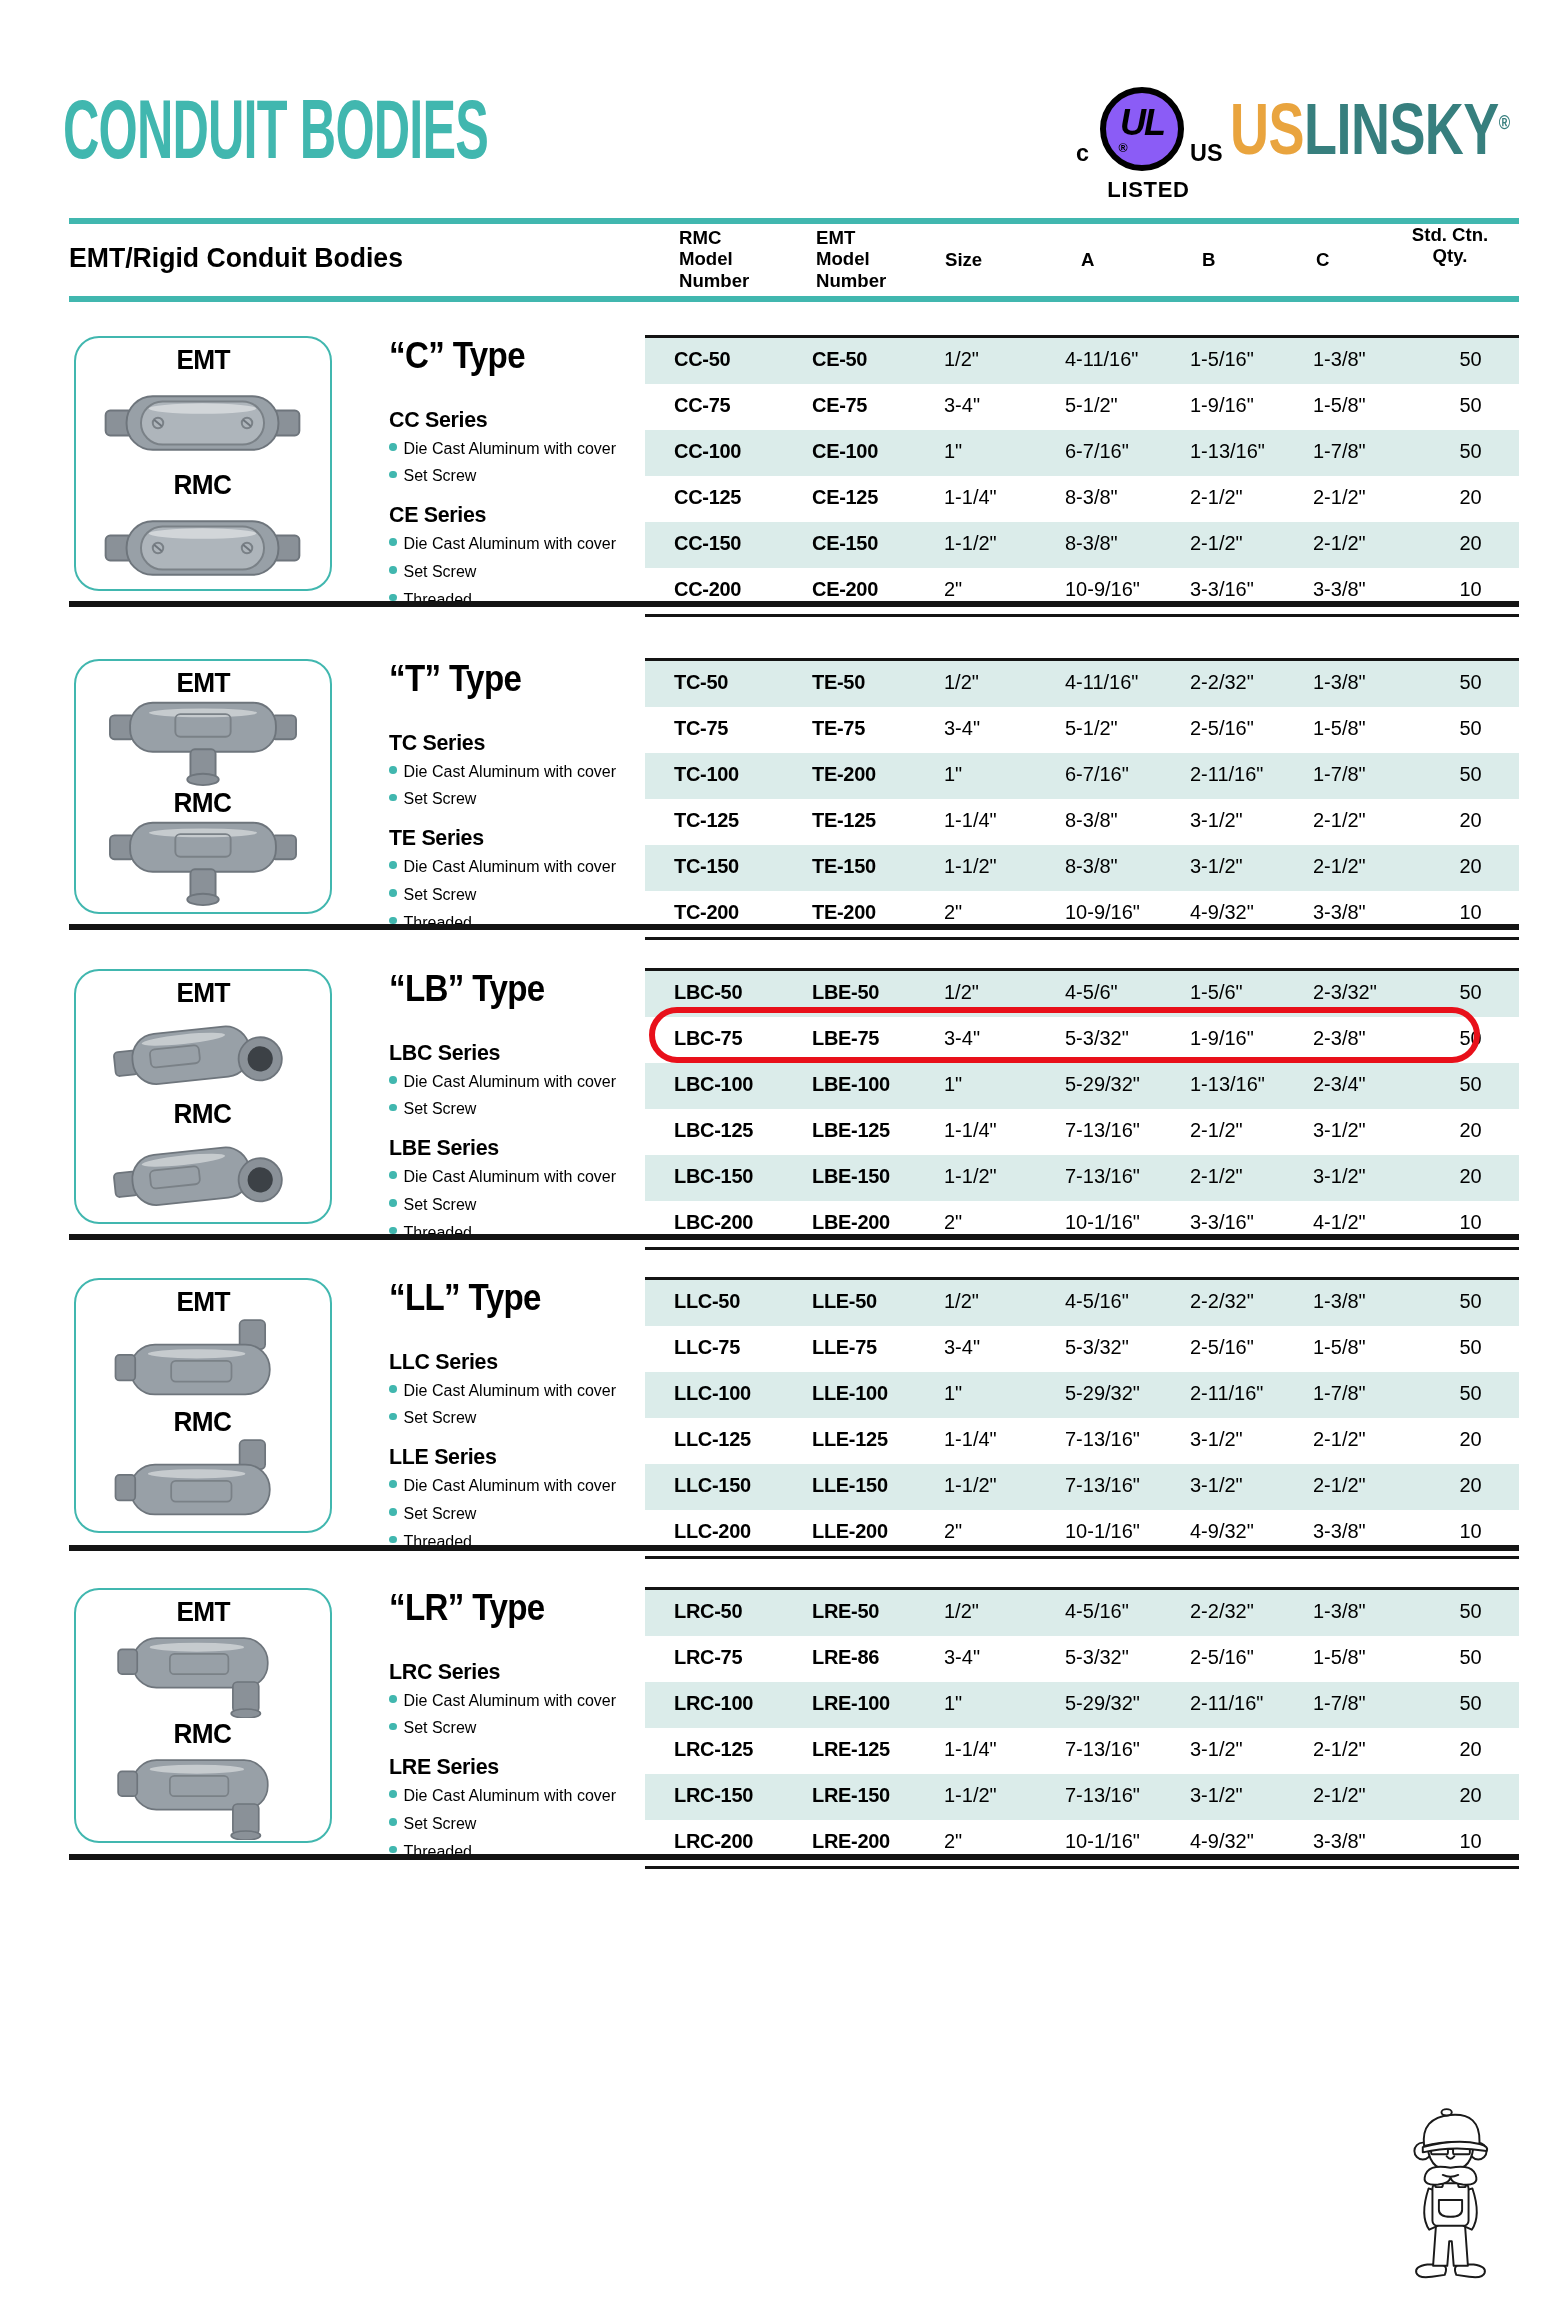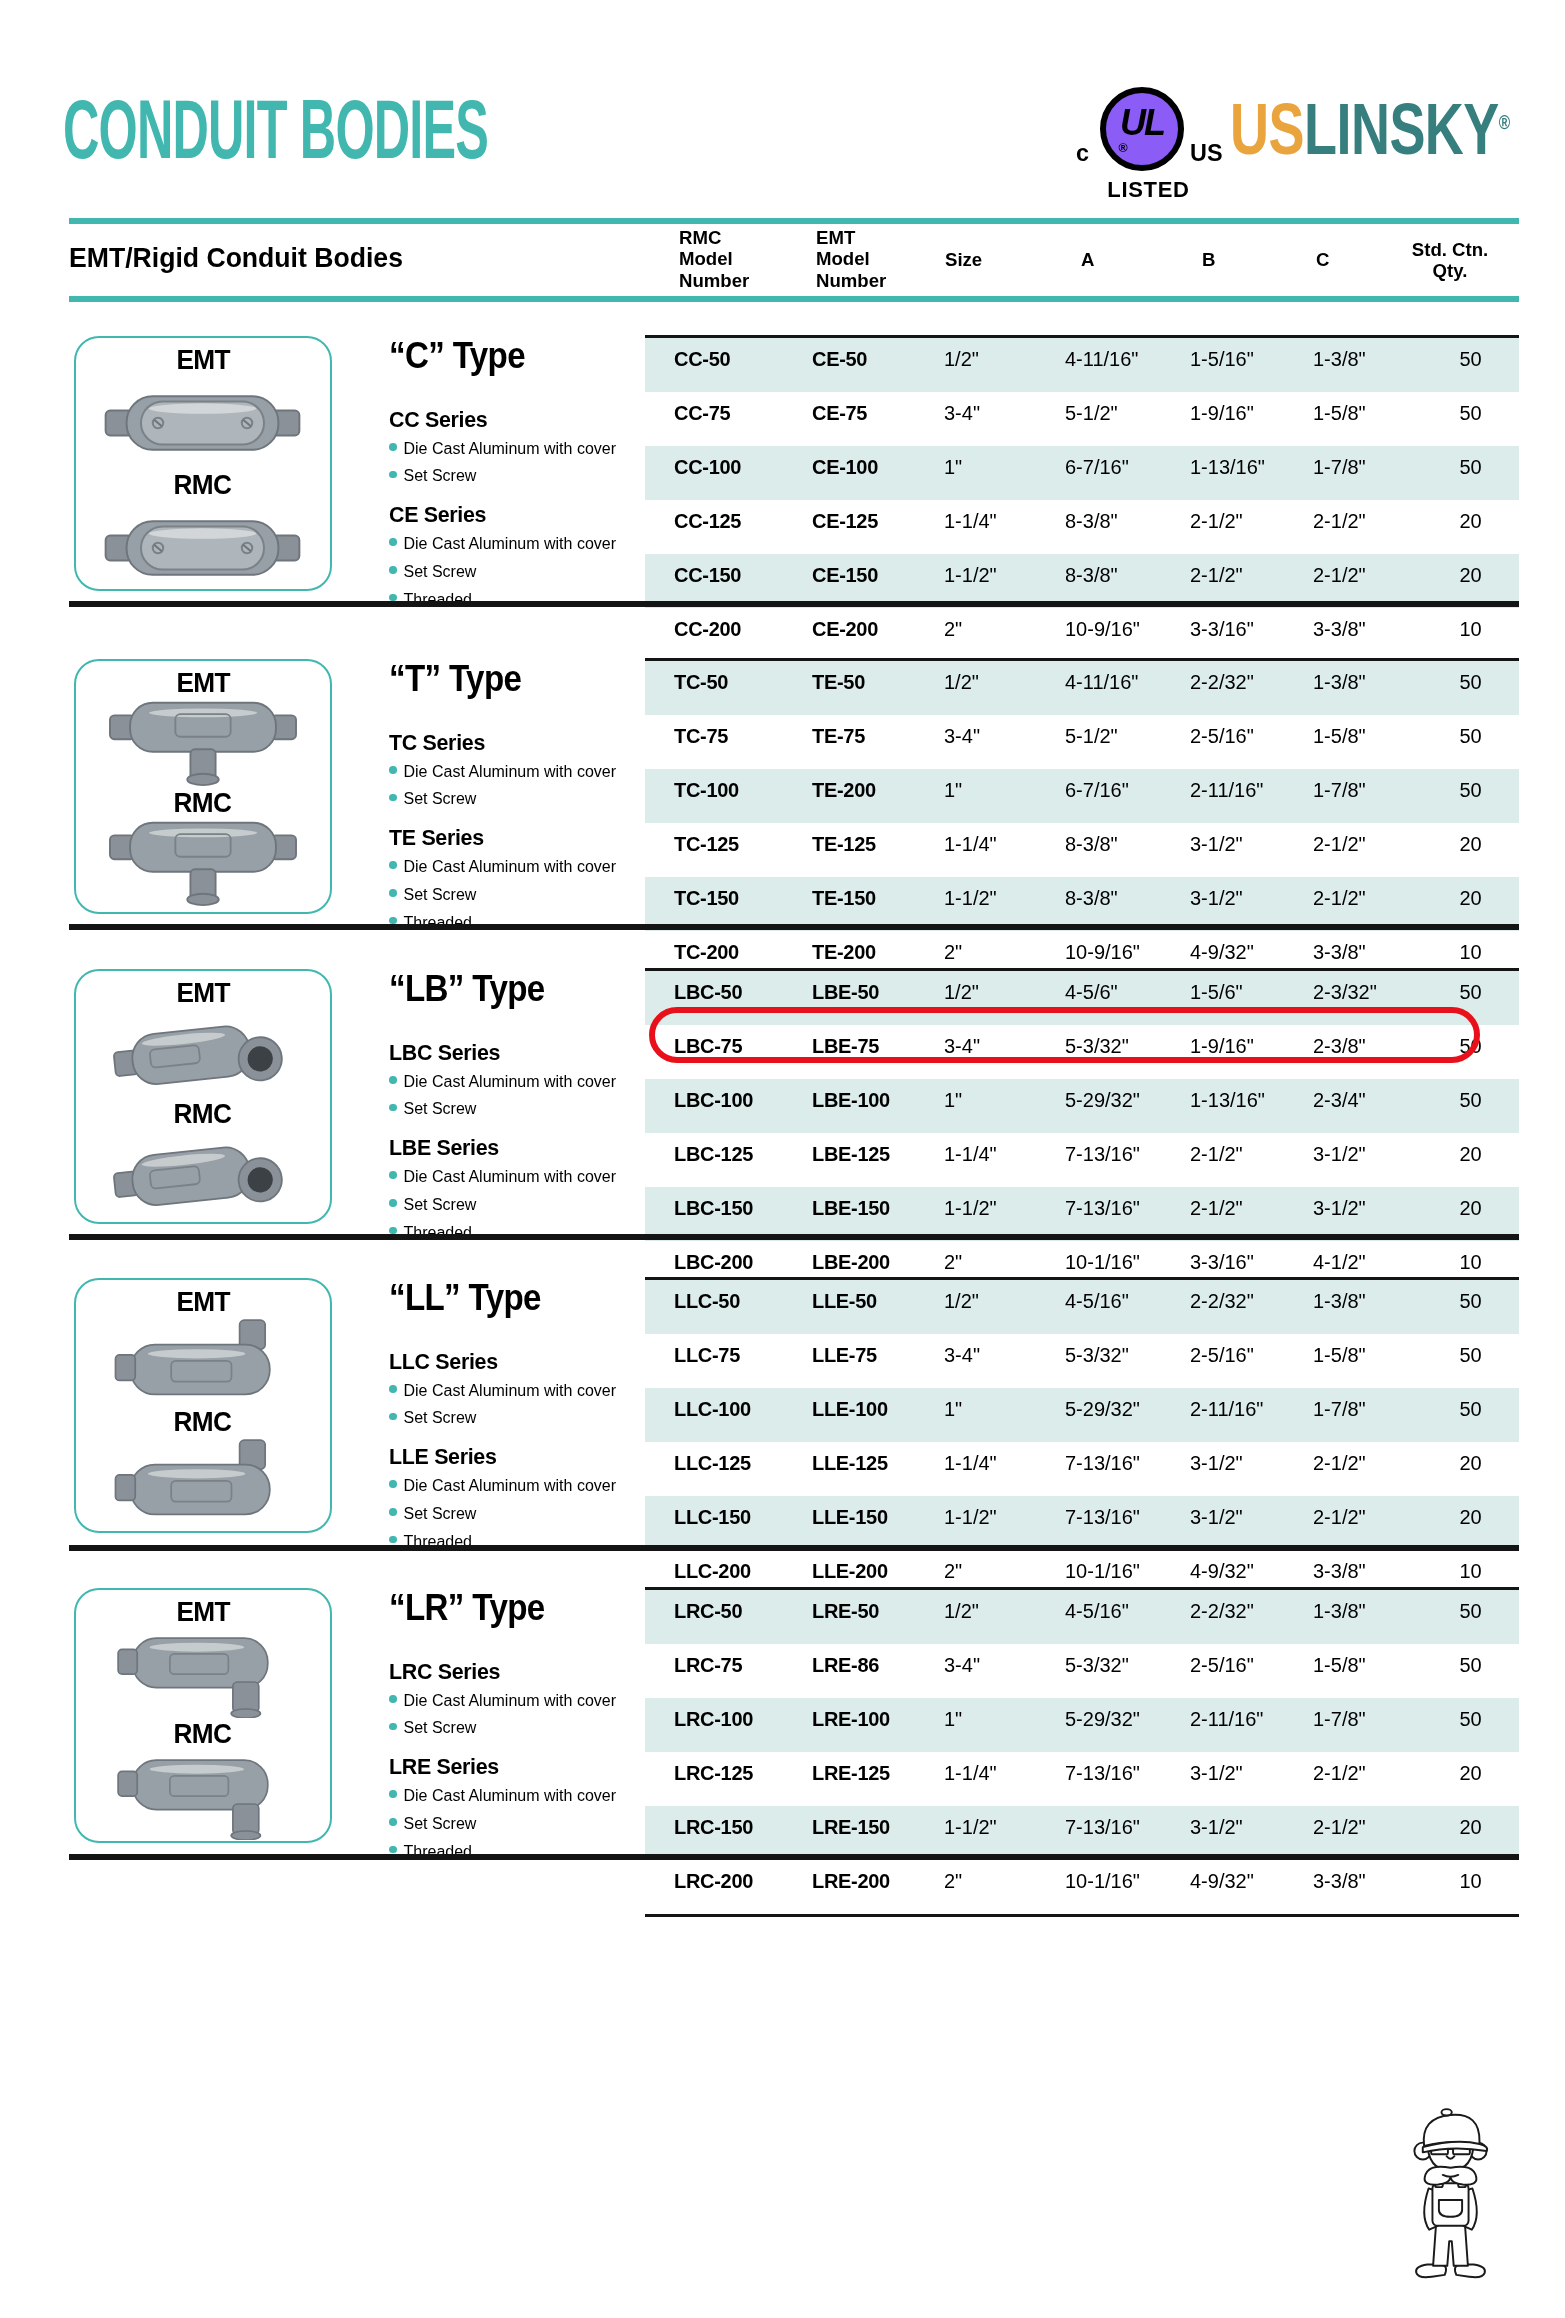--- a/index.html
+++ b/index.html
@@ -43,21 +43,21 @@
   .rule-bottom{top:296px;}
   .band-title{position:absolute;left:69px;top:242px;font-size:28px;font-weight:800;
     transform:scaleX(.95);transform-origin:left top;white-space:nowrap;}
   .col-head{position:absolute;font-size:18.6px;font-weight:700;line-height:21.4px;white-space:nowrap;}
   .ch0{left:679px;top:227px;}
   .ch1{left:816px;top:227px;}
   .ch2{left:945px;top:249px;}
   .ch3{left:1081px;top:249px;}
   .ch4{left:1202px;top:249px;}
   .ch5{left:1316px;top:249px;}
-  .ch6{left:1402px;top:239px;width:96px;text-align:center;}
+  .ch6{left:1402px;top:224px;width:96px;text-align:center;}
 
   
   .section{position:absolute;left:69px;width:1450px;height:270px;}
   .s0{top:335px;} .s1{top:658px;} .s2{top:968px;} .s3{top:1277px;} .s4{top:1587px;}
 
   .img-box{position:absolute;left:4.8px;top:1.4px;width:254px;height:240px;
     border:2.1px solid var(--accent);border-radius:25px;background:#fff;
     display:flex;flex-direction:column;align-items:center;justify-content:space-between;
     padding:5.5px 0;box-sizing:content-box;}
   .img-label{font-size:27.6px;font-weight:800;letter-spacing:-0.7px;transform:scaleX(.95);}
@@ -70,21 +70,21 @@
   .series-wrap{margin-top:31px;}
   .series-block{margin-top:18px;}
   .series-block:first-child{margin-top:0;}
   .series-name{margin:0 0 6.9px 0;font-size:21.4px;font-weight:800;letter-spacing:-0.3px;}
   .feature-list{list-style:none;margin:0;padding:0;}
   .feature-list li{display:flex;align-items:center;font-size:16px;margin-bottom:9.6px;line-height:18px;}
   .dot{flex:0 0 auto;width:7.6px;height:7.6px;border-radius:50%;background:var(--accent);margin-right:6.9px;position:relative;top:-2.1px;}
 
   .tbl{position:absolute;left:576px;top:0;width:874px;
     border-top:3.4px solid var(--ink);border-bottom:3.4px solid var(--ink);}
-  .row{display:grid;grid-template-columns:138px 132px 121px 125px 123px 138px 97px;height:54px;}
+  .row{display:grid;grid-template-columns:138px 132px 121px 125px 123px 138px 97px;height:46px;}
   .row.stripe{background:var(--stripe);}
   .cell{padding-left:29px;line-height:42px;font-size:20px;white-space:nowrap;}
   .cell.model{font-weight:700;letter-spacing:-0.3px;}
   .cell.qty{padding-left:0;text-align:center;}
 
   .red-ring{position:absolute;left:580px;width:831px;height:56px;
     border:6.2px solid var(--red);border-radius:30px;box-sizing:border-box;pointer-events:none;}
 
   .divider{position:absolute;left:69px;width:1450px;height:5.5px;background:var(--ink);}
   .d0{top:601px;} .d1{top:924px;} .d2{top:1234px;} .d3{top:1545px;} .d4{top:1854px;}

